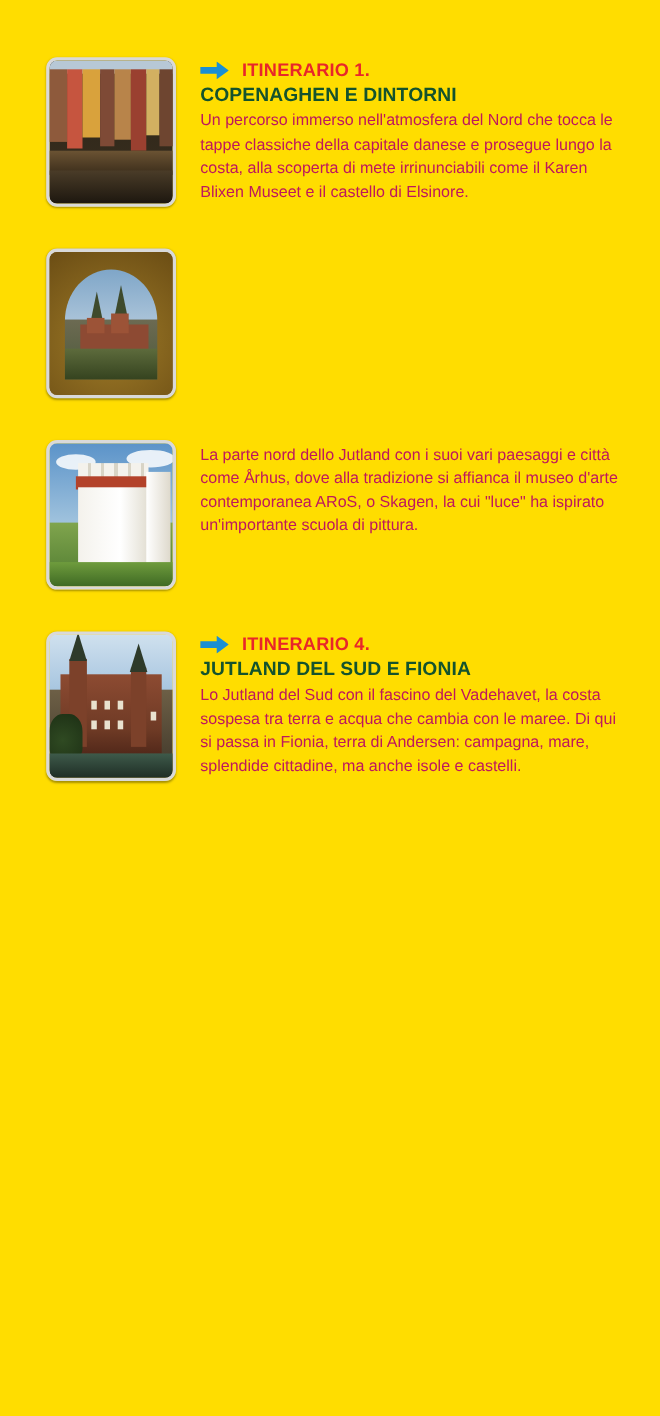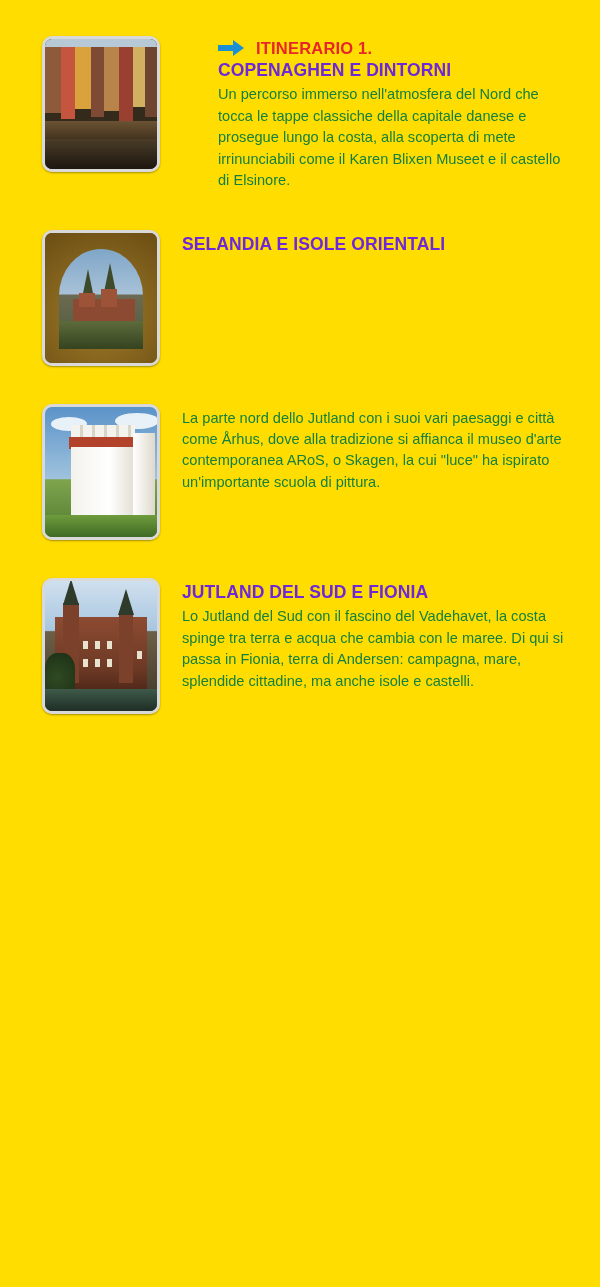--- a/index.html
+++ b/index.html
@@ -19,22 +19,21 @@
     height: 1287px;
     background: #FFDD00;
   }
   .itinerary {
     display: flex;
     align-items: flex-start;
     padding: 0 26px 0 42px;
     margin-bottom: 38px;
   }
   .itinerary:first-of-type {
-    padding-top: 36px;
-    gap: 36px;
+    padding-top: 52px;
   }
   .thumb {
     width: 118px;
     height: 136px;
     flex: 0 0 118px;
     border-radius: 10px;
     border: 3px solid #d9d9d9;
     box-sizing: border-box;
     overflow: hidden;
     position: relative;
@@ -64,29 +63,29 @@
     display: block;
   }
   .itin-num {
     color: #E8262A;
     font-weight: bold;
     font-size: 16.5px;
     letter-spacing: 0.2px;
     line-height: 1;
   }
   .itin-title {
-    color: #6d28d9;
+    color: #14532d;
     font-weight: bold;
     font-size: 17.5px;
     line-height: 1.25;
     margin: 0 0 3px 0;
     letter-spacing: 0.1px;
   }
   .itin-desc {
-    color: #15803d;
+    color: #be185d;
     font-size: 14.6px;
     line-height: 1.47;
     margin: 0;
   }
 
   
   .img1 {
     background:
       linear-gradient(180deg, #2b2418 0%, #3a2f1f 100%);
   }
@@ -215,21 +214,20 @@
           <div class="spire" style="left:22px; top:20px;"></div>
           <div class="spire" style="left:44px; top:14px;"></div>
           <div class="church" style="left:14px; top:50px; width:62px; height:30px;"></div>
           <div class="church" style="left:20px; top:44px; width:16px; height:14px; background:#9c5337;"></div>
           <div class="church" style="left:42px; top:40px; width:16px; height:18px; background:#9c5337;"></div>
           <div style="position:absolute;left:0;right:0;bottom:0;height:28px;background:linear-gradient(180deg,#5d6b3c,#35431f);"></div>
         </div>
       </div>
     </div>
     <div class="text-col">
-      <h2 class="itin-title">SELANDIA E ISOLE ORIENTALI</h2>
     </div>
   </div>
 
   <div class="itinerary">
     <div class="thumb img3">
       <div class="inner">
         <div class="cloud" style="left:6px;top:10px;width:36px;height:14px;"></div>
         <div class="cloud" style="left:70px;top:6px;width:44px;height:16px;"></div>
         <div class="cloud" style="left:40px;top:22px;width:30px;height:10px;"></div>
         <div class="steps"></div>
@@ -257,18 +255,24 @@
         <div class="win" style="left:62px; top:60px;"></div>
         <div class="win" style="left:38px; top:78px;"></div>
         <div class="win" style="left:50px; top:78px;"></div>
         <div class="win" style="left:62px; top:78px;"></div>
         <div class="win" style="left:92px; top:70px;"></div>
         <div class="trees"></div>
         <div class="moat"></div>
       </div>
     </div>
     <div class="text-col">
+      <div class="head-row">
+        <svg class="arrow-icon" viewBox="0 0 26 16">
+          <path d="M0 5 H15 V0 L26 8 L15 16 V11 H0 Z" fill="#1B8FD4"></path>
+        </svg>
+        <span class="itin-num">ITINERARIO 4.</span>
+      </div>
       <h2 class="itin-title">JUTLAND DEL SUD E FIONIA</h2>
-      <p class="itin-desc">Lo Jutland del Sud con il fascino del Vadehavet, la costa spinge tra terra e acqua che cambia con le maree. Di qui si passa in Fionia, terra di Andersen: campagna, mare, splendide cittadine, ma anche isole e castelli.</p>
+      <p class="itin-desc">Lo Jutland del Sud con il fascino del Vadehavet, la costa sospesa tra terra e acqua che cambia con le maree. Di qui si passa in Fionia, terra di Andersen: campagna, mare, splendide cittadine, ma anche isole e castelli.</p>
     </div>
   </div>
 
 </div>
 
 </body></html>

